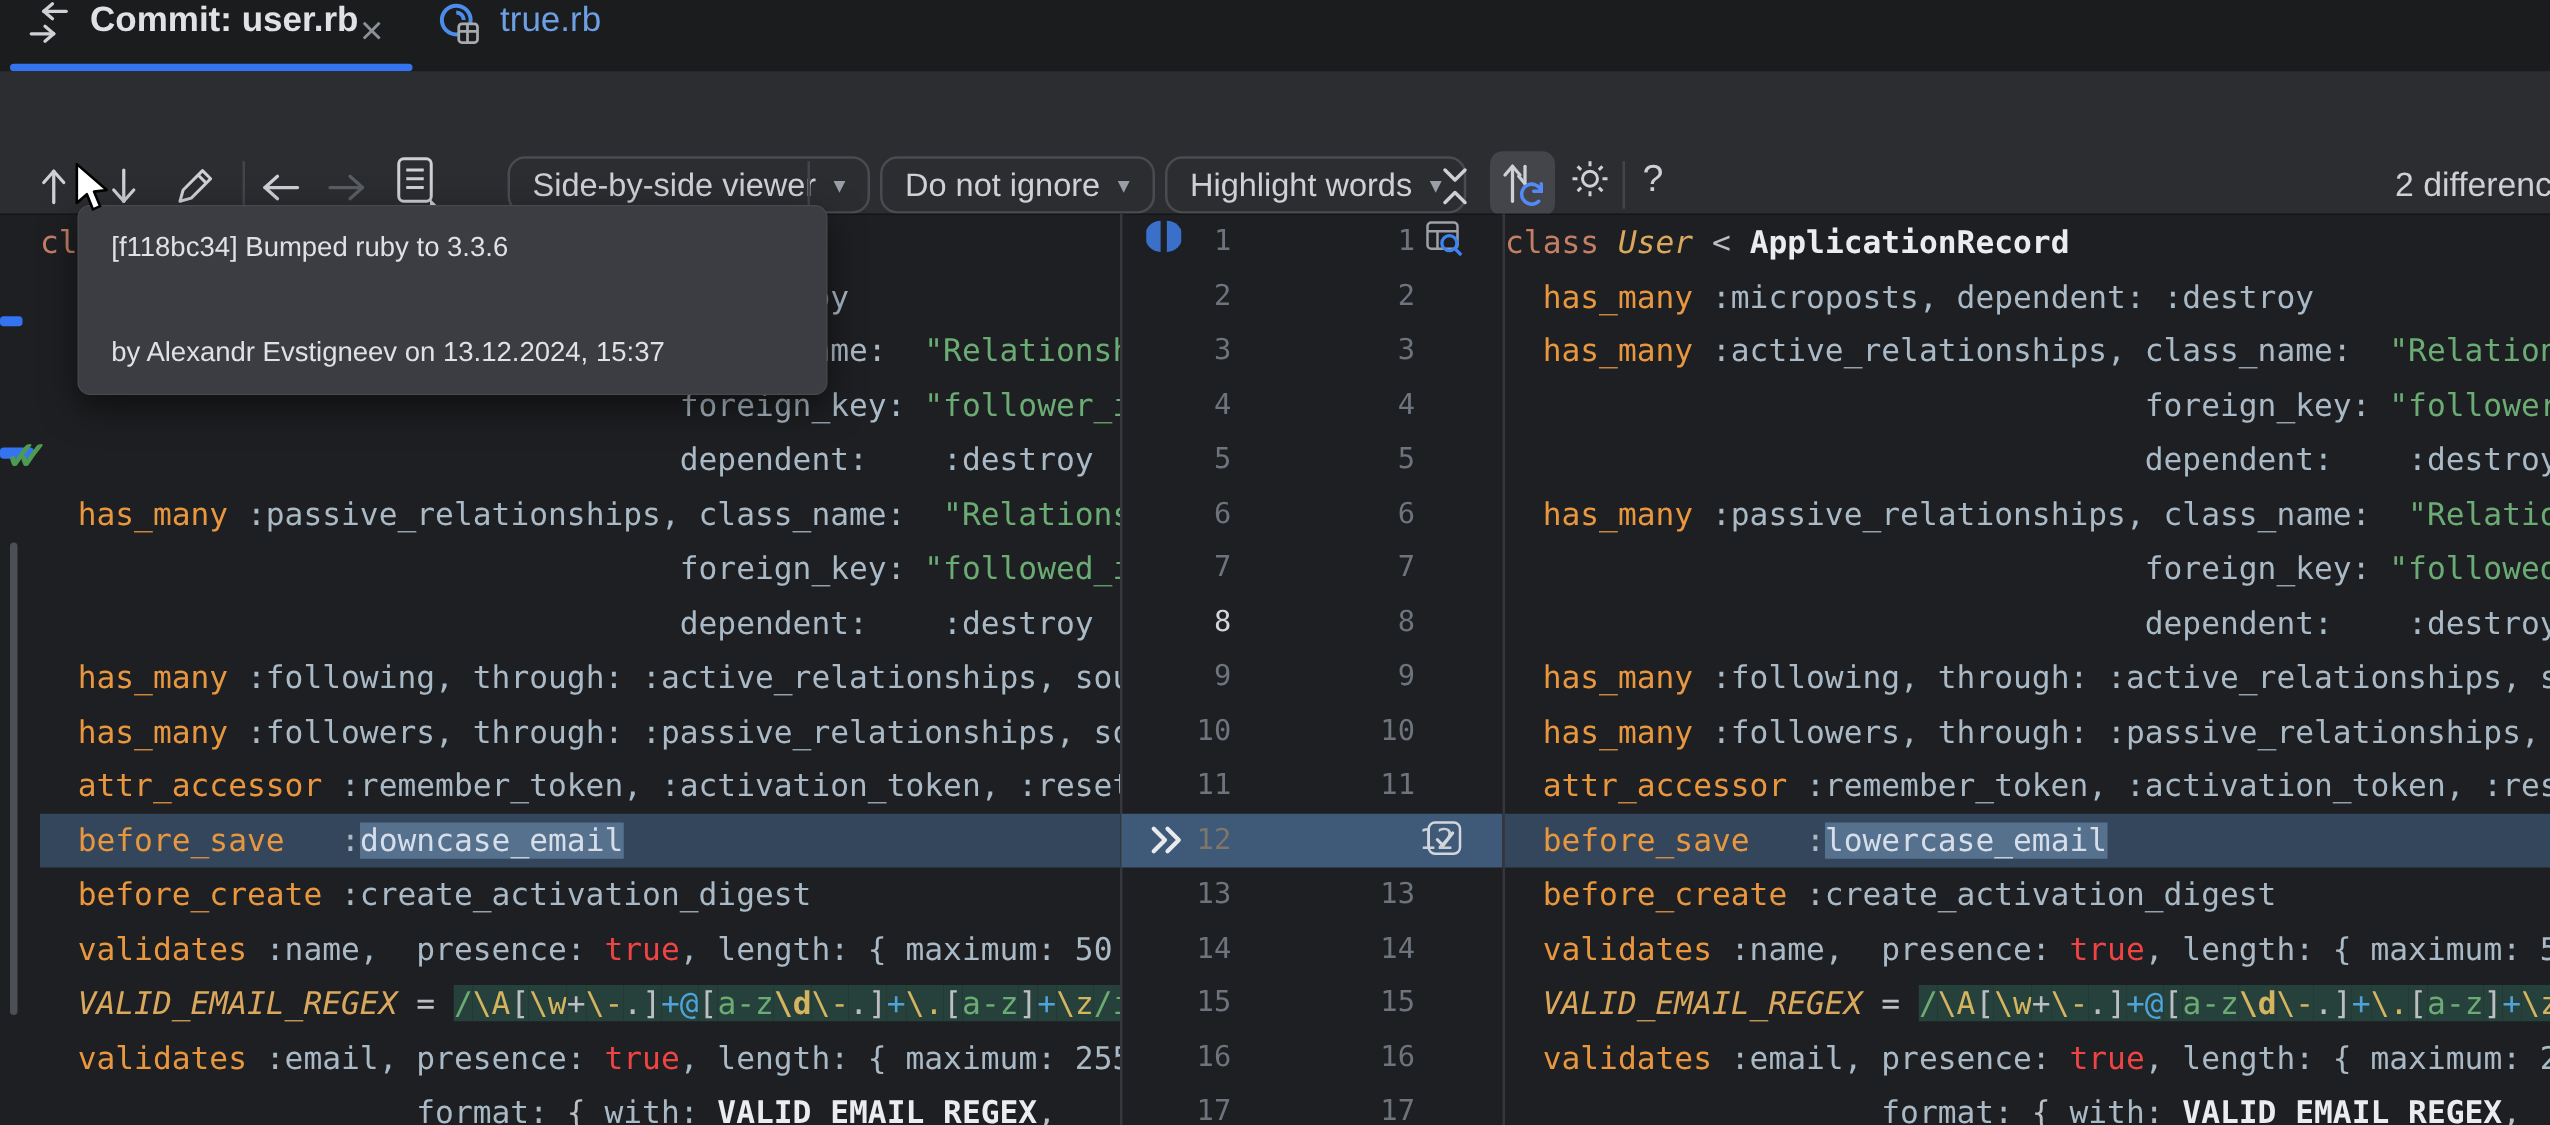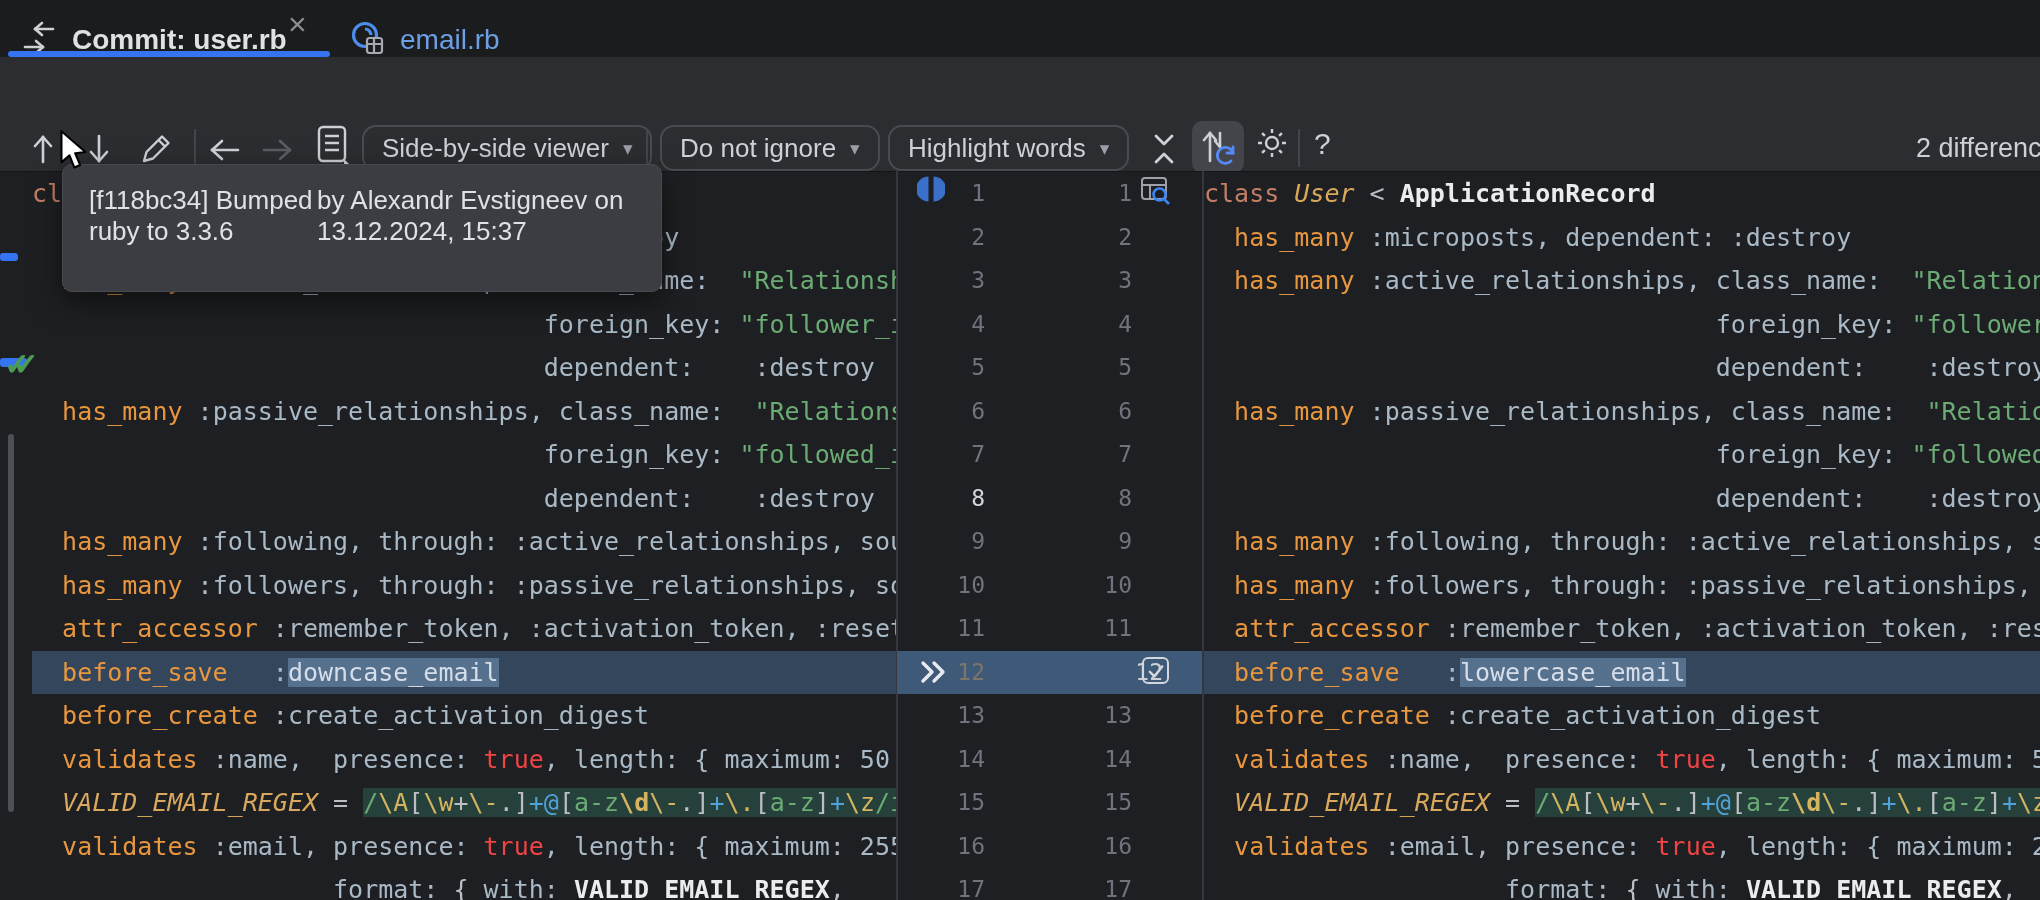--- a/index.html
+++ b/index.html
@@ -1,30 +1,30 @@
 <!DOCTYPE html>
 <html><head>
 <meta charset="utf-8">
 <style>
   html,body{margin:0;padding:0;}
   body{width:2040px;height:900px;position:relative;overflow:hidden;background:#1E1F22;
        font-family:"Liberation Sans",sans-serif;color:#CED0D6;}
   
   .tabbar{position:absolute;left:0;top:0;width:2040px;height:57px;background:#1B1C1E;}
-  .tab{position:absolute;top:11px;height:57px;display:flex;align-items:center;}
+  .tab{position:absolute;top:0;height:57px;display:flex;}
   .tab1{left:20px;}
   .tab1 .title{font-size:28px;font-weight:bold;color:#DFE1E5;margin-left:14px;}
   .tabclose{position:absolute;left:288px;top:6px;font-size:32px;color:#8C9097;}
   .tab2{left:348px;}
   .tab2 .title{font-size:28px;color:#6C9FE4;margin-left:12px;}
   .underline{position:absolute;left:8px;top:51px;width:322px;height:6px;border-radius:3px;background:#3574F0;}
   
   .toolbar{position:absolute;left:0;top:57px;width:2040px;height:114px;background:#2B2D30;}
   .tbtn{position:absolute;top:68px;height:46px;border:2px solid #494B50;border-radius:14px;
-        display:flex;align-items:center;padding:0 18px;gap:14px;font-size:26px;color:#CED0D6;background:transparent;box-sizing:border-box;}
+        display:flex;align-items:center;padding:0 18px;gap:14px;font-size:26px;color:#CED0D6;background:transparent;box-sizing:border-box;margin-left:44px;}
   .caret{font-size:19px;color:#9A9EA6;}
   .sep{position:absolute;top:72px;width:2px;height:38px;background:#43454A;}
   .ticon{position:absolute;top:74px;}
   .helpq{position:absolute;left:1314px;top:70px;font-size:30px;color:#CED0D6;}
   .diffcount{position:absolute;left:1916px;top:76px;font-size:27px;color:#CED0D6;white-space:nowrap;}
   .synctoggle{position:absolute;left:1192px;top:64px;width:52px;height:52px;background:#43454A;border-radius:10px;}
   
   .hash{position:absolute;left:44px;top:132px;font-size:27px;color:#D5D8DE;}
   .fpath{position:absolute;left:178px;top:132px;font-size:27px;color:#7A7E87;}
   .checkbox{width:27px;height:27px;border:2.5px solid #D3D6DC;border-radius:6px;box-sizing:border-box;}
@@ -50,24 +50,24 @@
   .kw{color:#E8973F}.ckw{color:#C57E66}.const{color:#D9A85C;font-style:italic}
   .tname{color:#EBECF0;font-weight:600}.sym{color:#A9B9C6}.str{color:#6BAB74}
   .bool{color:#ef4444}.plain{color:#BCBEC4}
   .rx{background:#26403B}.rxg{color:#6BAB74}.rxy{color:#D5B45F}.rxyb{color:#D5B45F;font-weight:700}
   .rxw{color:#BCBEC4}.rxb{color:#4FA3D9}
   .whl{background:#56718E;color:#D6DEE9;}
   
   .sb-thumb{position:absolute;left:8px;top:262px;width:6px;height:378px;background:#4C4F55;border-radius:3px;}
   .mark{position:absolute;background:#3574F0;border-radius:3px;}
   
-  .tooltip{position:absolute;left:62px;top:164px;width:600px;height:128px;background:#3B3D42;
+  .tooltip{position:absolute;left:62px;top:164px;width:600px;height:152px;background:#3B3D42;
            border:1px solid #47494E;border-radius:10px;box-sizing:border-box;
-           padding:20px 26px;display:flex;flex-direction:row;justify-content:space-between;
-           font-size:26px;color:#DFE1E5;box-shadow:0 10px 28px rgba(0,0,0,.5);z-index:40;}
+           padding:20px 26px;display:flex;flex-direction:column;justify-content:space-between;
+           font-size:22px;color:#DFE1E5;box-shadow:0 10px 28px rgba(0,0,0,.5);z-index:40;}
   .cursor{position:absolute;left:58px;top:130px;z-index:60;}
   .gutabs{position:absolute;z-index:5;}
   .dblcheck{position:absolute;left:4px;top:174px;font-size:31px;font-weight:bold;color:#4C9B51;letter-spacing:-17px;width:60px;}
 </style>
 </head>
 <body>
 
 <div class="tabbar">
   <div class="tab tab1">
     <span>
@@ -87,21 +87,21 @@
   <span class="tabclose">×</span>
   <div class="tab tab2">
     <span>
       <svg width="40" height="38" viewBox="0 0 40 38">
         <circle cx="17" cy="16" r="11.5" fill="none" stroke="#4C8DEB" stroke-width="3.2"></circle>
         <path d="M17 10 a6 6 0 0 1 6 6" fill="none" stroke="#4C8DEB" stroke-width="3.2"></path>
         <rect x="19" y="19" width="15" height="15" rx="2.5" fill="#1B1C1E" stroke="#A7AAB0" stroke-width="2.2"></rect>
         <path d="M19 25 h15 M26 19 v15" stroke="#A7AAB0" stroke-width="2.2"></path>
       </svg>
     </span>
-    <span class="title">email.rb</span>
+    <span class="title">true.rb</span>
   </div>
   <div class="underline"></div>
 </div>
 
 <div class="toolbar">
   <span class="ticon" style="left:28px">
     <svg width="30" height="36" viewBox="0 0 30 36">
         <g stroke="#CED0D6" stroke-width="2.6" fill="none" stroke-linecap="round">
           <path d="M15 31 V6"></path>
           <path d="M15 6 l-8 9"></path>

